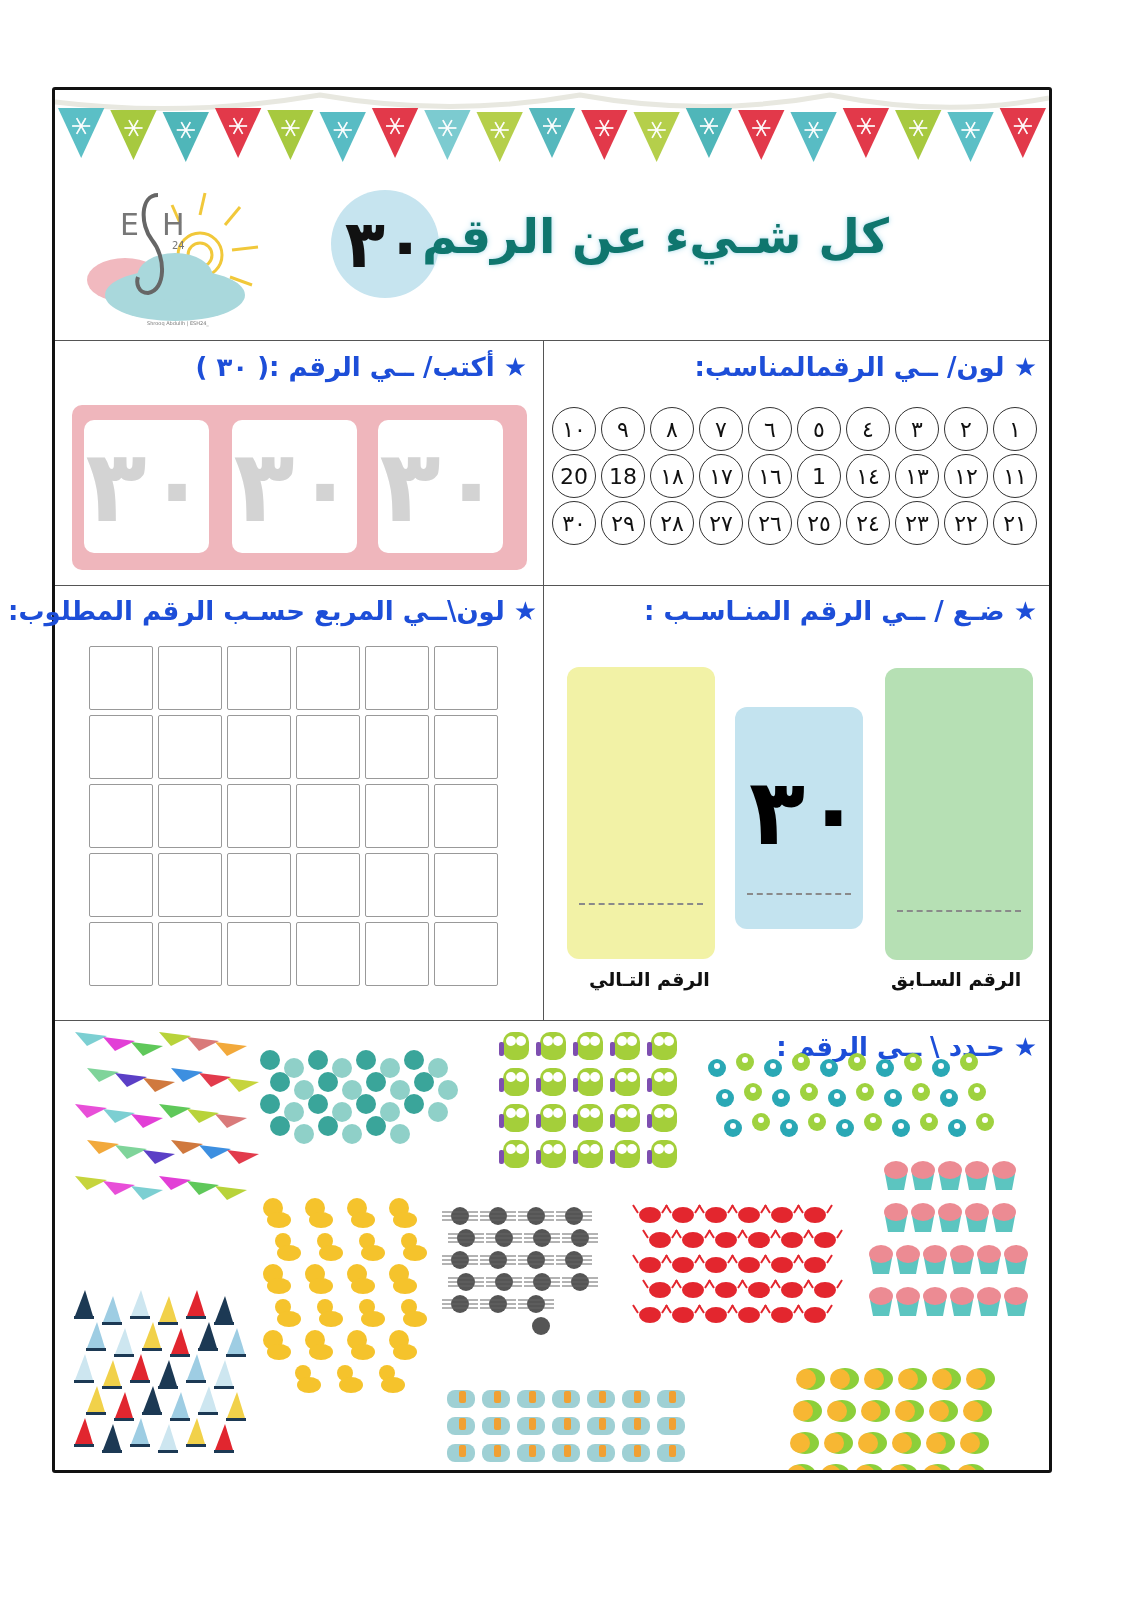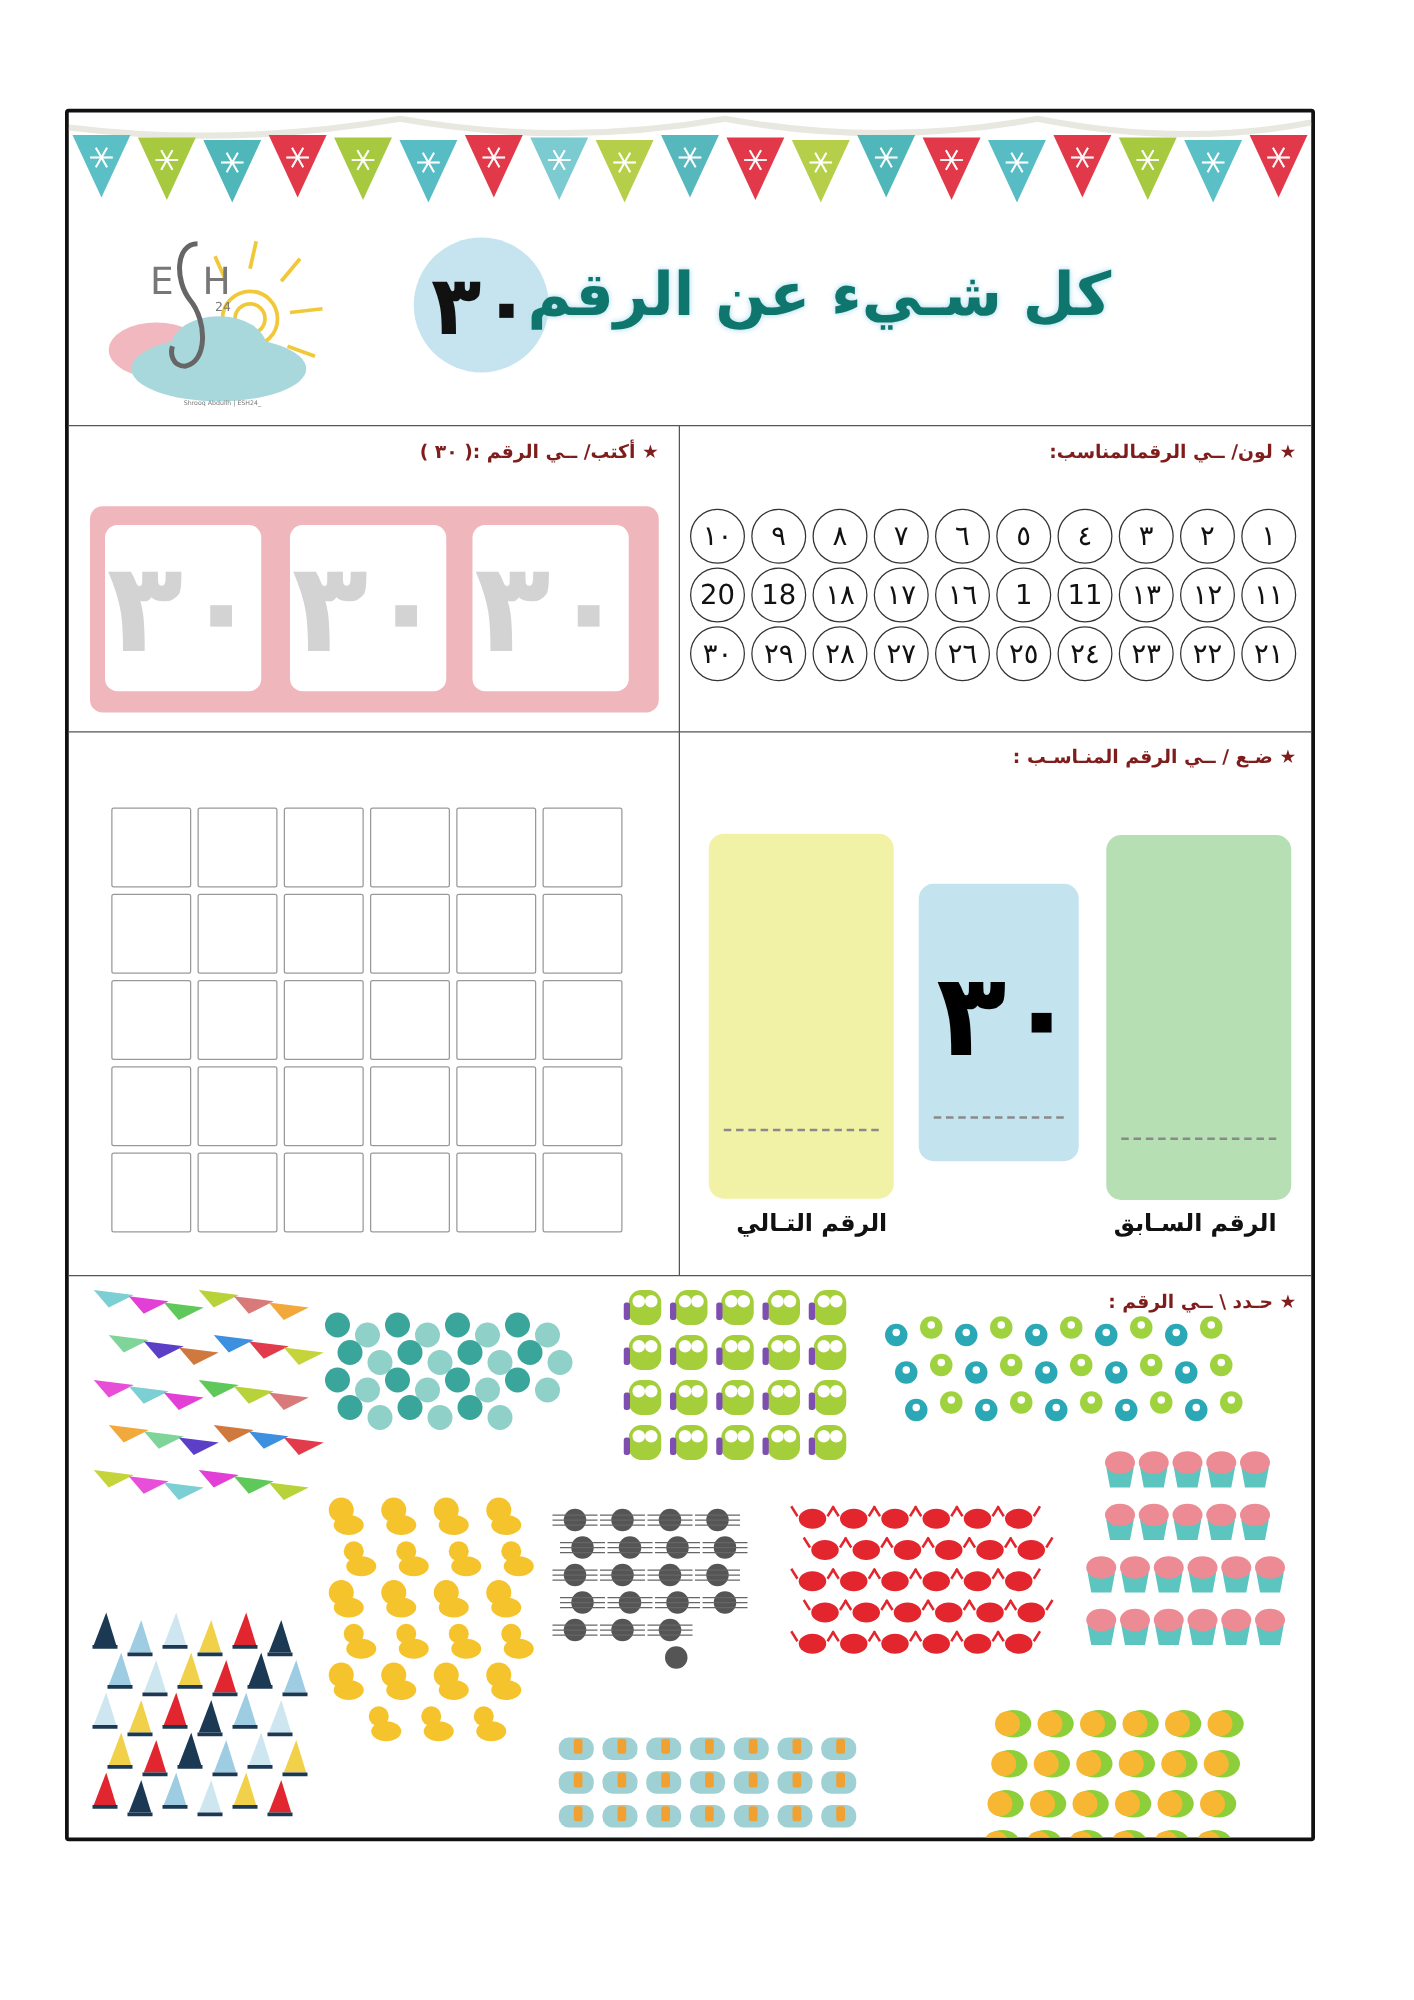--- a/index.html
+++ b/index.html
@@ -17,21 +17,21 @@
   .title { position:absolute; right:160px; top:118px; direction:rtl;
            font-family:"DejaVu Sans", sans-serif; font-weight:bold; font-size:48px;
            color:#0f766e; text-shadow:0 0 6px #bfe3ef, 0 0 3px #bfe3ef; letter-spacing:1px; }
   .title-badge { position:absolute; left:276px; top:100px; width:108px; height:108px;
                  border-radius:50%; background:#c6e4ef; display:flex; align-items:center;
                  justify-content:center; font-weight:bold; font-size:66px; color:#111; }
   .logo { position:absolute; left:25px; top:95px; width:185px; height:140px; }
   .logo-caption { position:absolute; left:92px; top:230px; font-size:5px; color:#777; }
 
   
-  .heading { position:absolute; direction:rtl; font-weight:bold; font-size:15px; color:#7f1d1d; white-space:nowrap; }
+  .heading { position:absolute; direction:rtl; font-weight:bold; font-size:26px; color:#1d4ed8; white-space:nowrap; }
 
   
   .write-frame { position:absolute; left:17px; top:315px; width:455px; height:165px;
                  background:#efb6bc; border-radius:10px; }
   .write-box { position:absolute; top:15px; width:125px; height:133px; background:#fff;
                border-radius:10px; display:flex; align-items:center; justify-content:center;
                font-size:100px; font-weight:bold; color:#d3d3d3; }
 
   
   .circles { position:absolute; left:494px; top:317px; direction:rtl;
@@ -283,39 +283,40 @@
       <div class="circ">٤</div>
       <div class="circ">٥</div>
       <div class="circ">٦</div>
       <div class="circ">٧</div>
       <div class="circ">٨</div>
       <div class="circ">٩</div>
       <div class="circ">١٠</div>
       <div class="circ">١١</div>
       <div class="circ">١٢</div>
       <div class="circ">١٣</div>
-      <div class="circ">11</div>
+      <div class="circ">١٤</div>
       <div class="circ">1</div>
       <div class="circ">١٦</div>
       <div class="circ">١٧</div>
       <div class="circ">١٨</div>
       <div class="circ">18</div>
       <div class="circ">20</div>
       <div class="circ">٢١</div>
       <div class="circ">٢٢</div>
       <div class="circ">٢٣</div>
       <div class="circ">٢٤</div>
       <div class="circ">٢٥</div>
       <div class="circ">٢٦</div>
       <div class="circ">٢٧</div>
       <div class="circ">٢٨</div>
       <div class="circ">٢٩</div>
       <div class="circ">٣٠</div>
     </div>
 
+  <div class="heading" style="right:512px;top:506px;">★ لون\ــي المربع حسـب الرقم المطلوب:</div>
   <div class="sqgrid" id="sqgrid">
       <div class="sq"></div>
       <div class="sq"></div>
       <div class="sq"></div>
       <div class="sq"></div>
       <div class="sq"></div>
       <div class="sq"></div>
       <div class="sq"></div>
       <div class="sq"></div>
       <div class="sq"></div>

